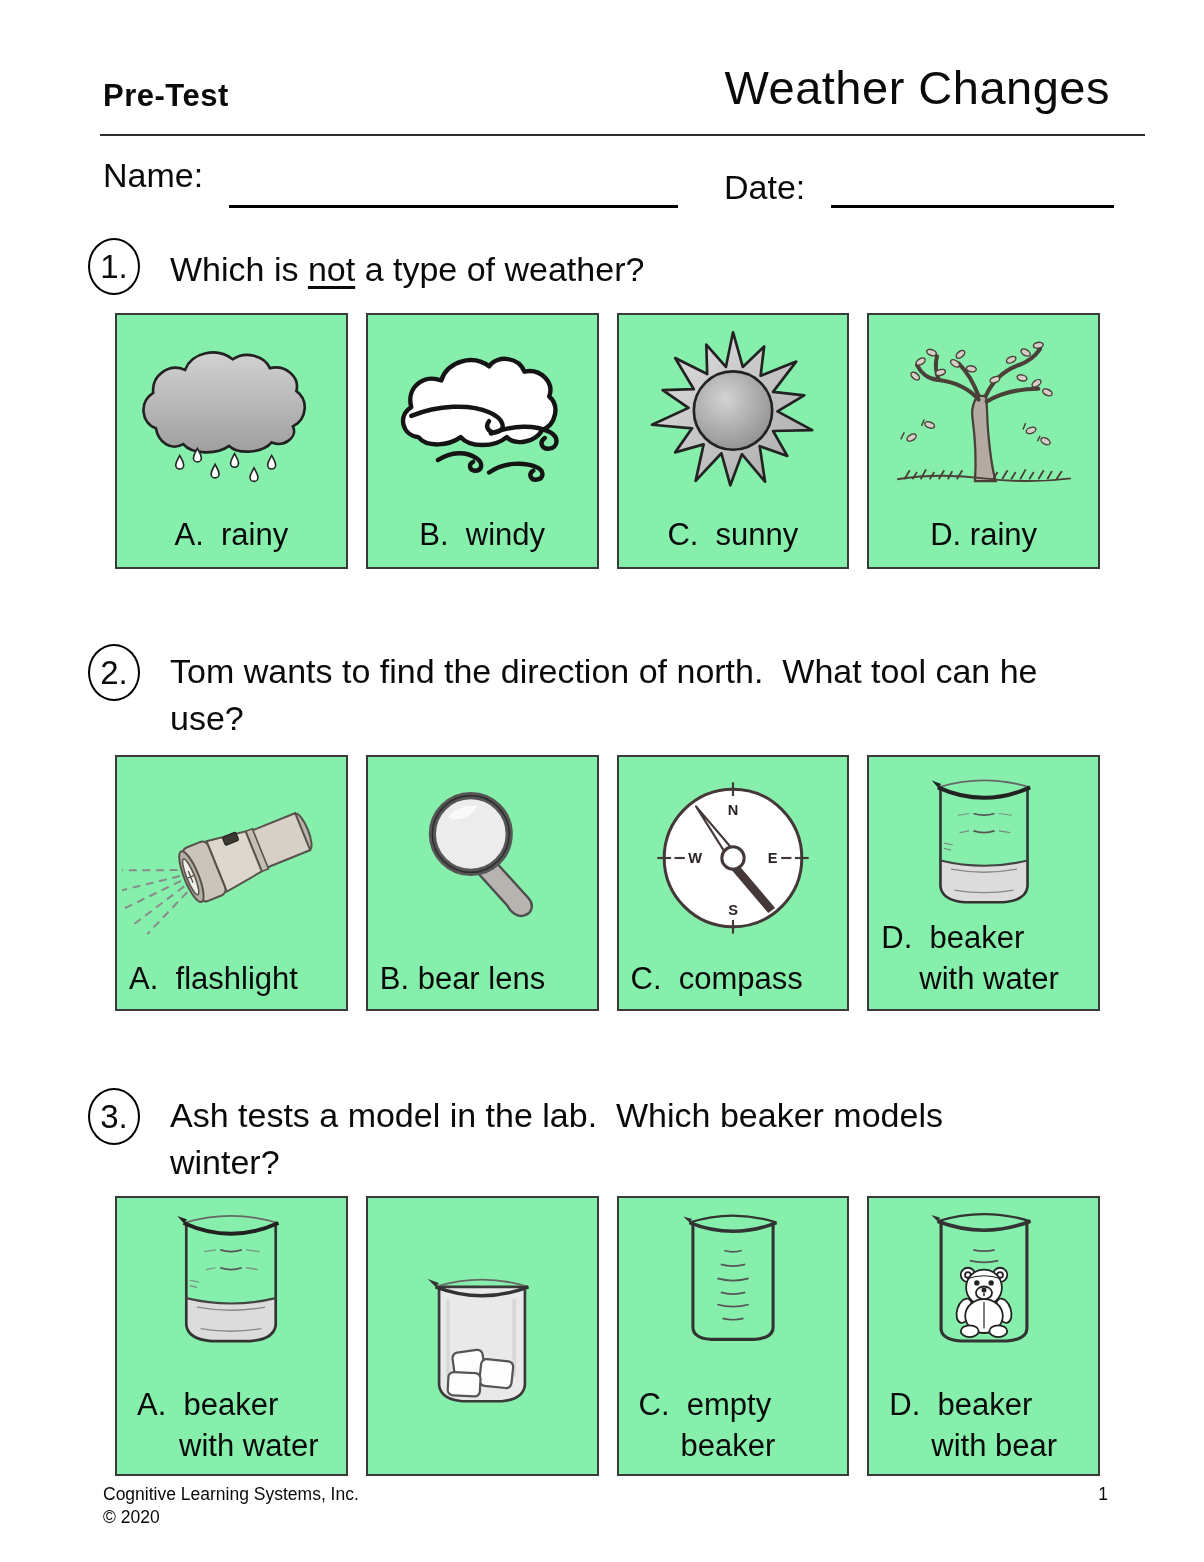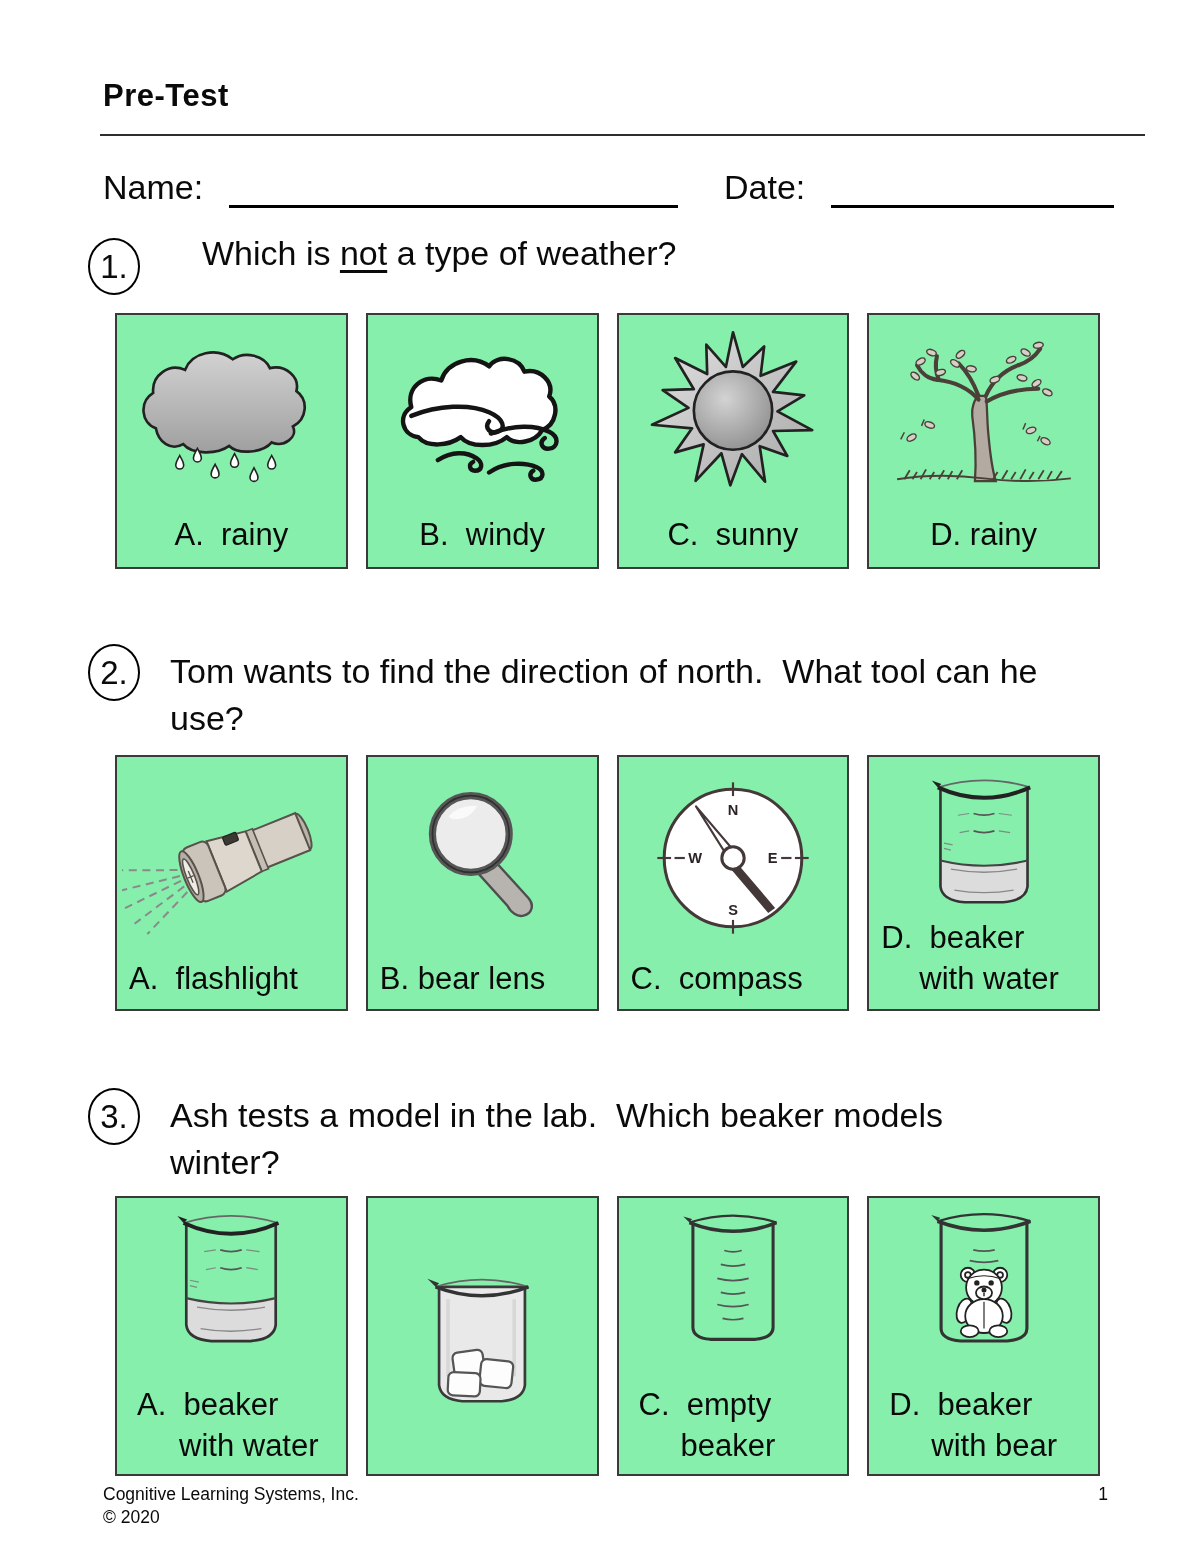--- a/index.html
+++ b/index.html
@@ -58,29 +58,30 @@
     <radialGradient id="sunCore" cx="40%" cy="35%" r="75%">
       <stop offset="0" stop-color="#d3d3d3"></stop>
         <stop offset="1" stop-color="#8c8c8c"></stop>
     </radialGradient>
   </defs>
 </svg>
 
 <div class="page">
 
   <div class="doc-type">Pre-Test</div>
+  <div class="doc-title">Weather Changes</div>
   <div class="head-rule"></div>
 
-  <div class="field-label" style="left:103px; top:168px;">Name:</div>
+  <div class="field-label" style="left:103px; top:156px;">Name:</div>
   <div class="blank" style="left:229px; top:173px; width:449px;"></div>
   <div class="field-label" style="left:724px; top:168px;">Date:</div>
   <div class="blank" style="left:831px; top:173px; width:283px;"></div>
 
   <div class="qcircle" style="left:88px; top:238px;">1.</div>
-  <div class="qtext" style="top:230px;margin-left:32px;"><span>Which is </span><span class="u">not</span><span> a type of weather?</span></div>
+  <div class="qtext" style="top:246px;"><span>Which is </span><span class="u">not</span><span> a type of weather?</span></div>
 
   <div class="optrow row-1" style="top:313px;">
 
     <div class="cell">
       <div class="art">
         <svg width="212" height="168" viewBox="0 0 220 190">
           <path d="M25,110 C8,104 6,80 22,70 C20,50 40,36 58,44 C66,24 94,18 112,32 C126,22 148,28 154,42 C172,38 188,52 184,68 C198,78 196,100 180,108 C186,120 170,132 156,126 C146,138 118,140 108,130 C94,140 66,140 56,128 C42,136 28,126 25,110 Z" fill="url(#cloudGrad)" stroke="#222" stroke-width="3"></path>
           <g fill="#fff" stroke="#222" stroke-width="2">
             <path transform="translate(52,148) scale(0.9)" d="M0,-8 C2.5,-3 5,0 5,4 A5,5 0 1,1 -5,4 C-5,0 -2.5,-3 0,-8 Z"></path>
             <path transform="translate(72,140) scale(0.9)" d="M0,-8 C2.5,-3 5,0 5,4 A5,5 0 1,1 -5,4 C-5,0 -2.5,-3 0,-8 Z"></path>

